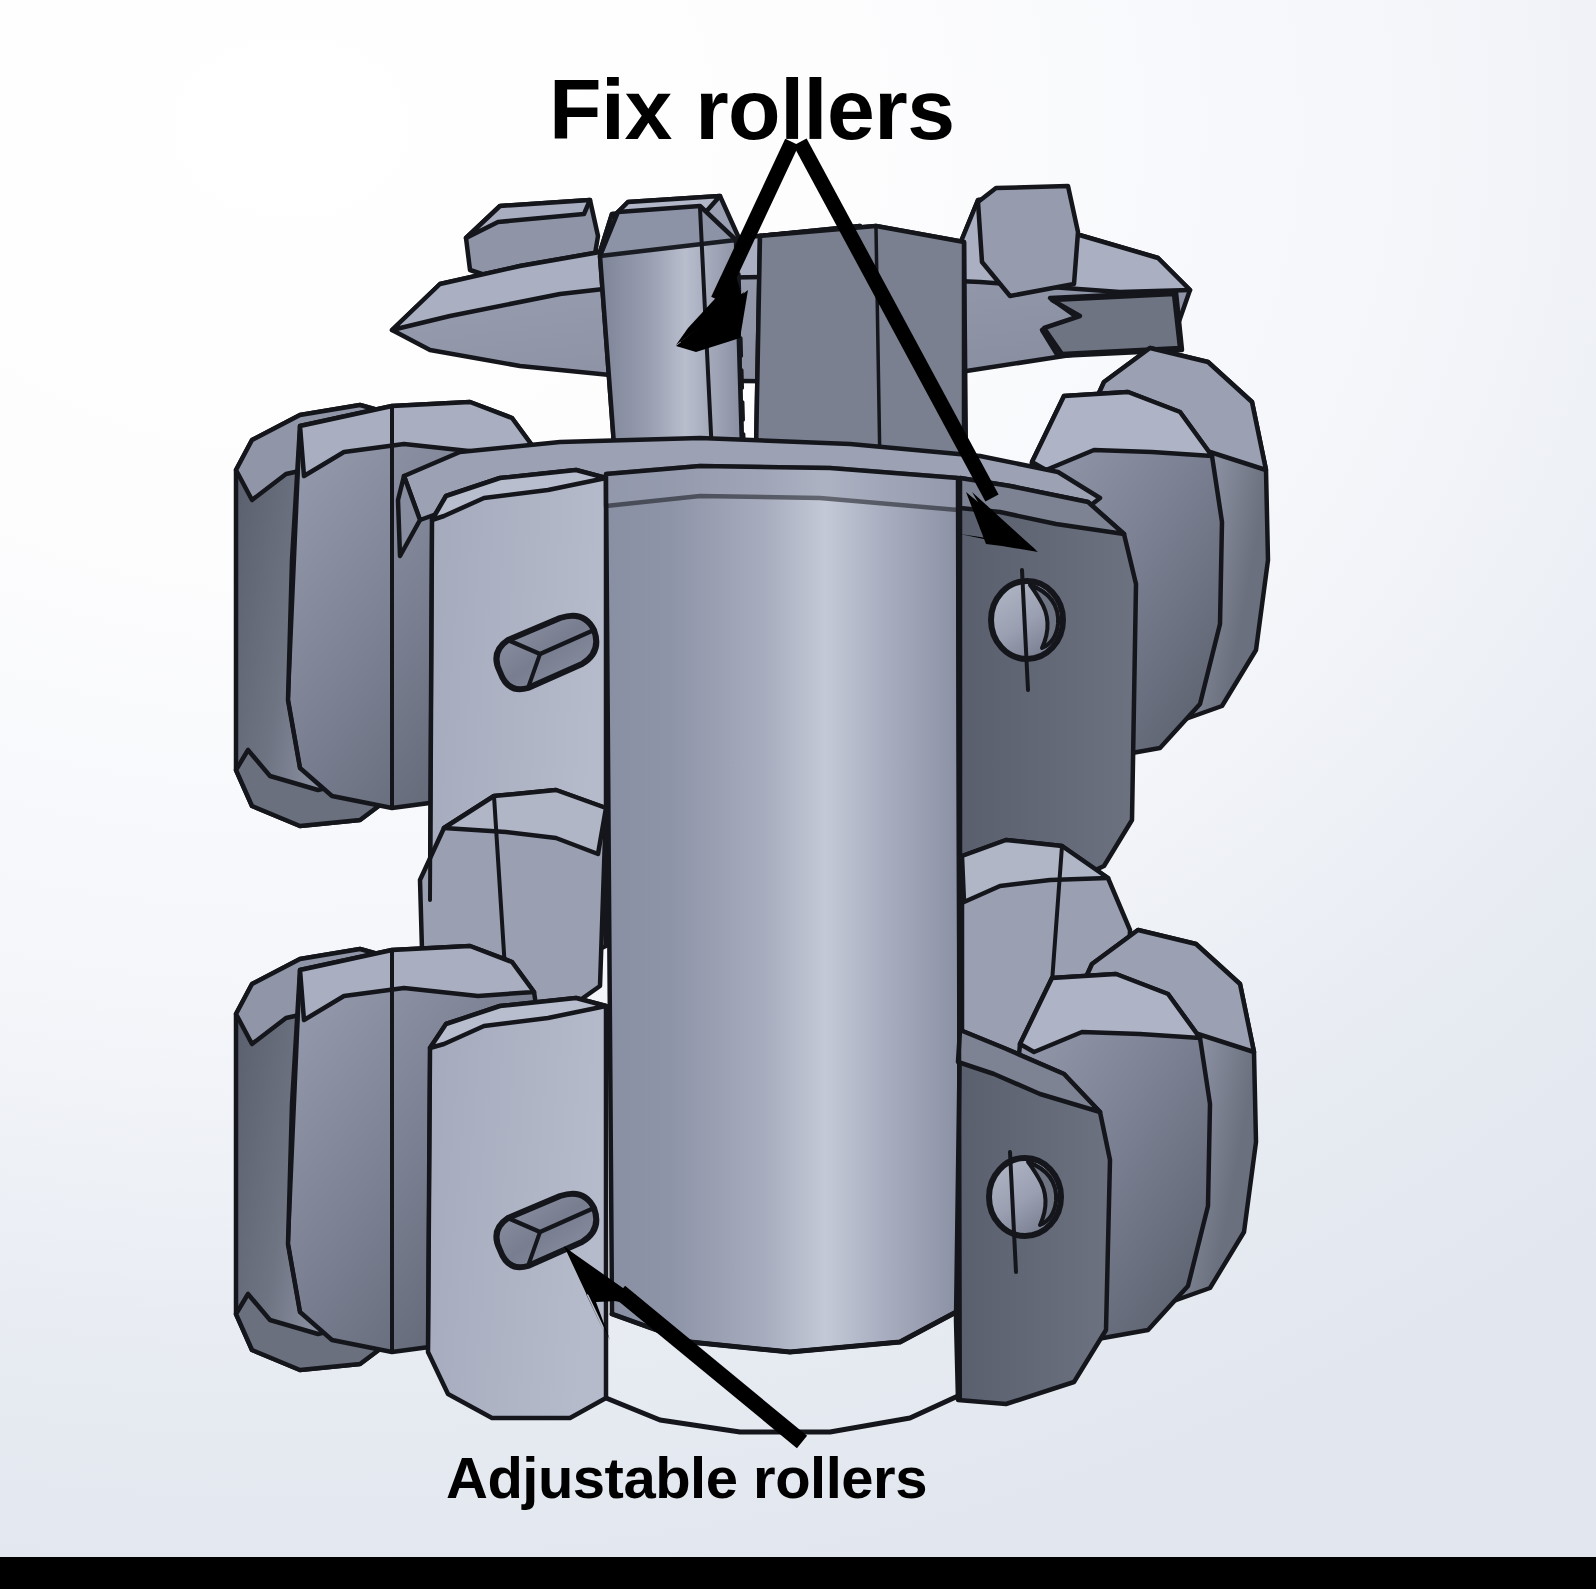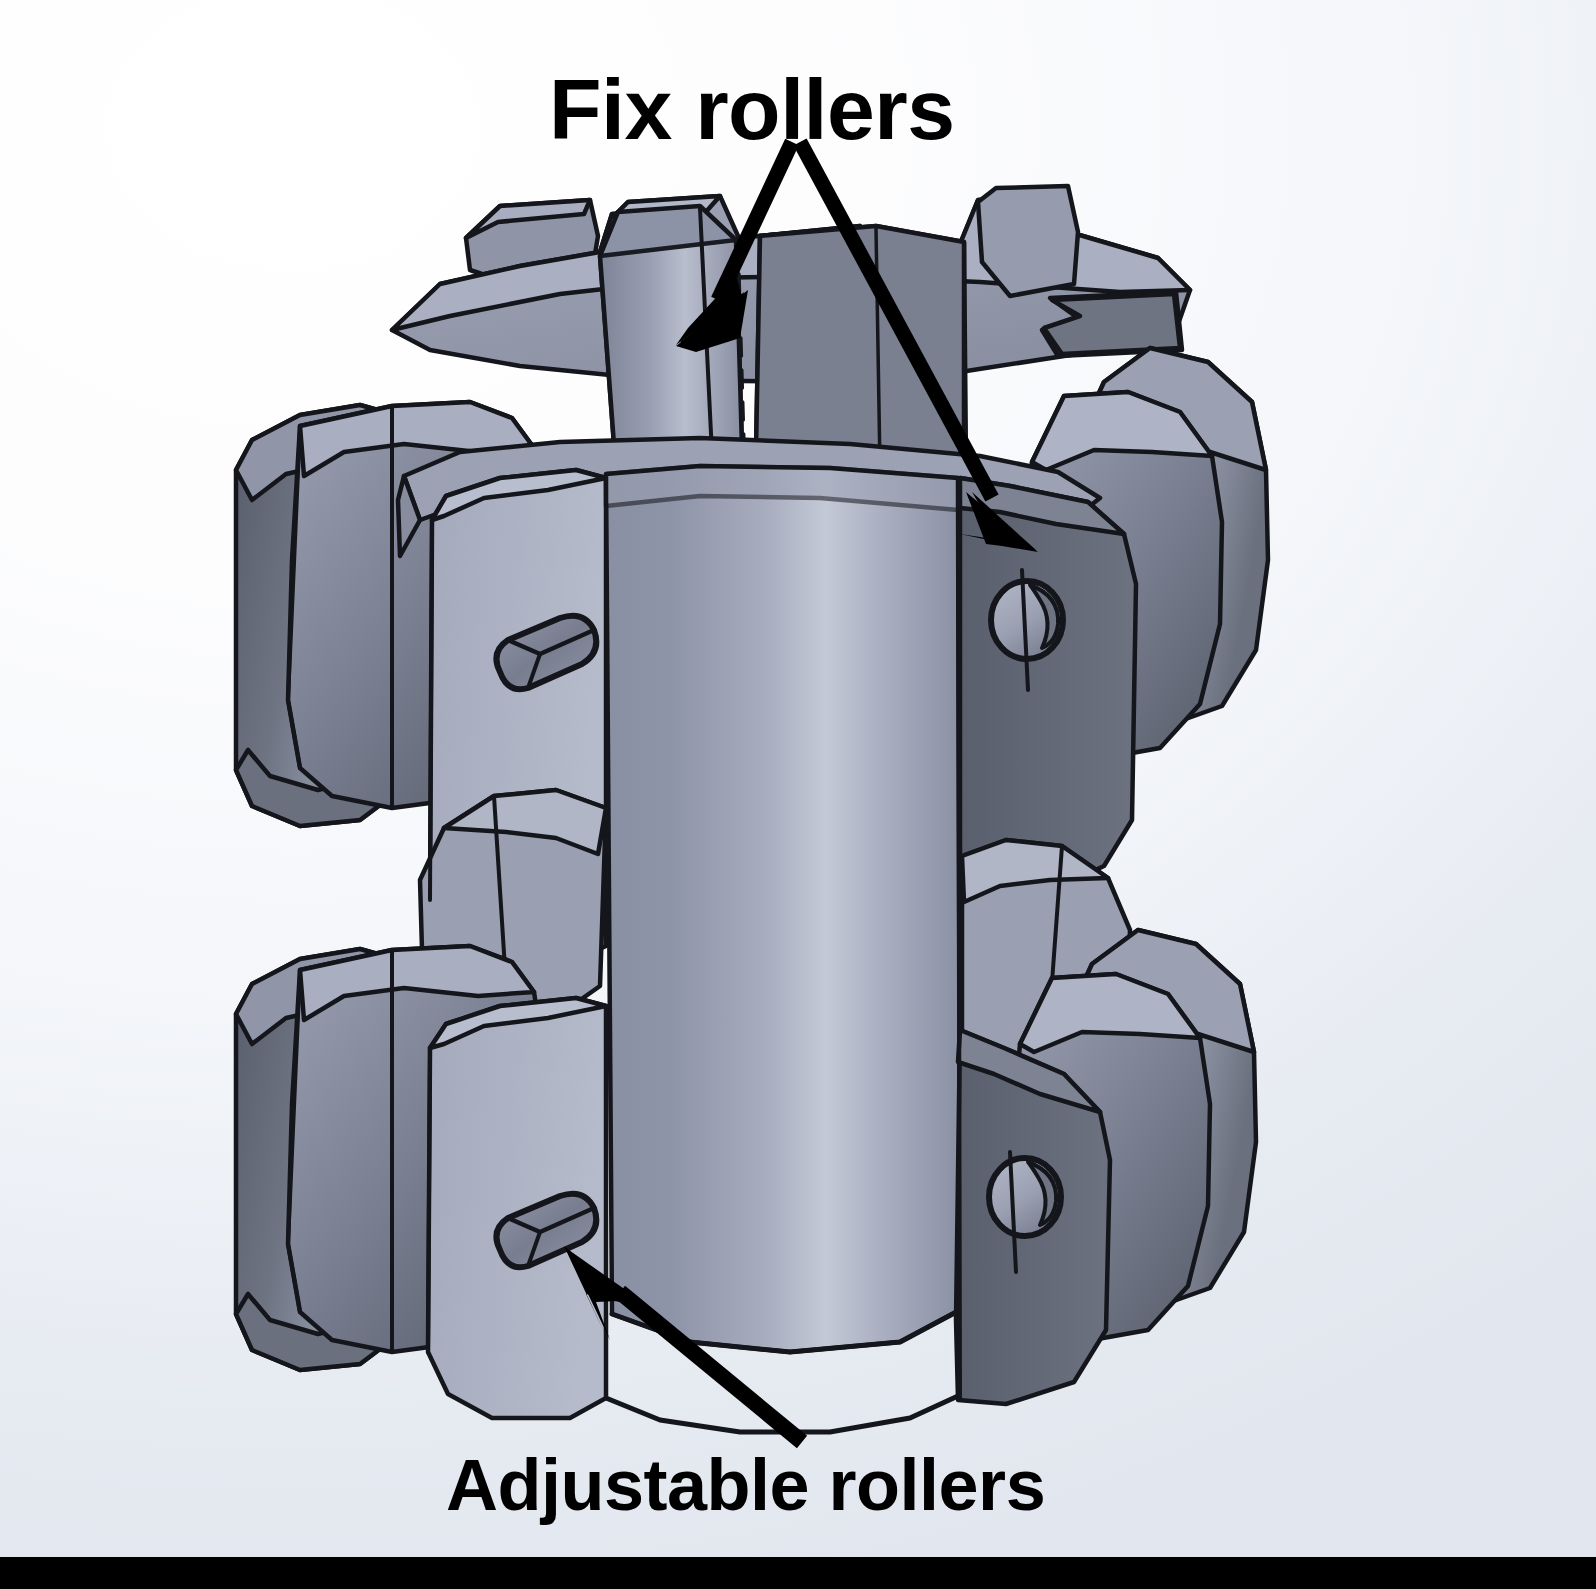--- a/index.html
+++ b/index.html
@@ -37,21 +37,21 @@
     line-height: 1;
   }
   #label-fix {
     left: 549px;
     top: 66px;
     font-size: 86px;
   }
   #label-adjustable {
     left: 446px;
     top: 1449px;
-    font-size: 72px;
+    font-size: 58px;
   }
   #bottom-bar {
     position: absolute;
     left: 0;
     top: 1557px;
     width: 1596px;
     height: 32px;
     background: #000000;
   }
 </style>

